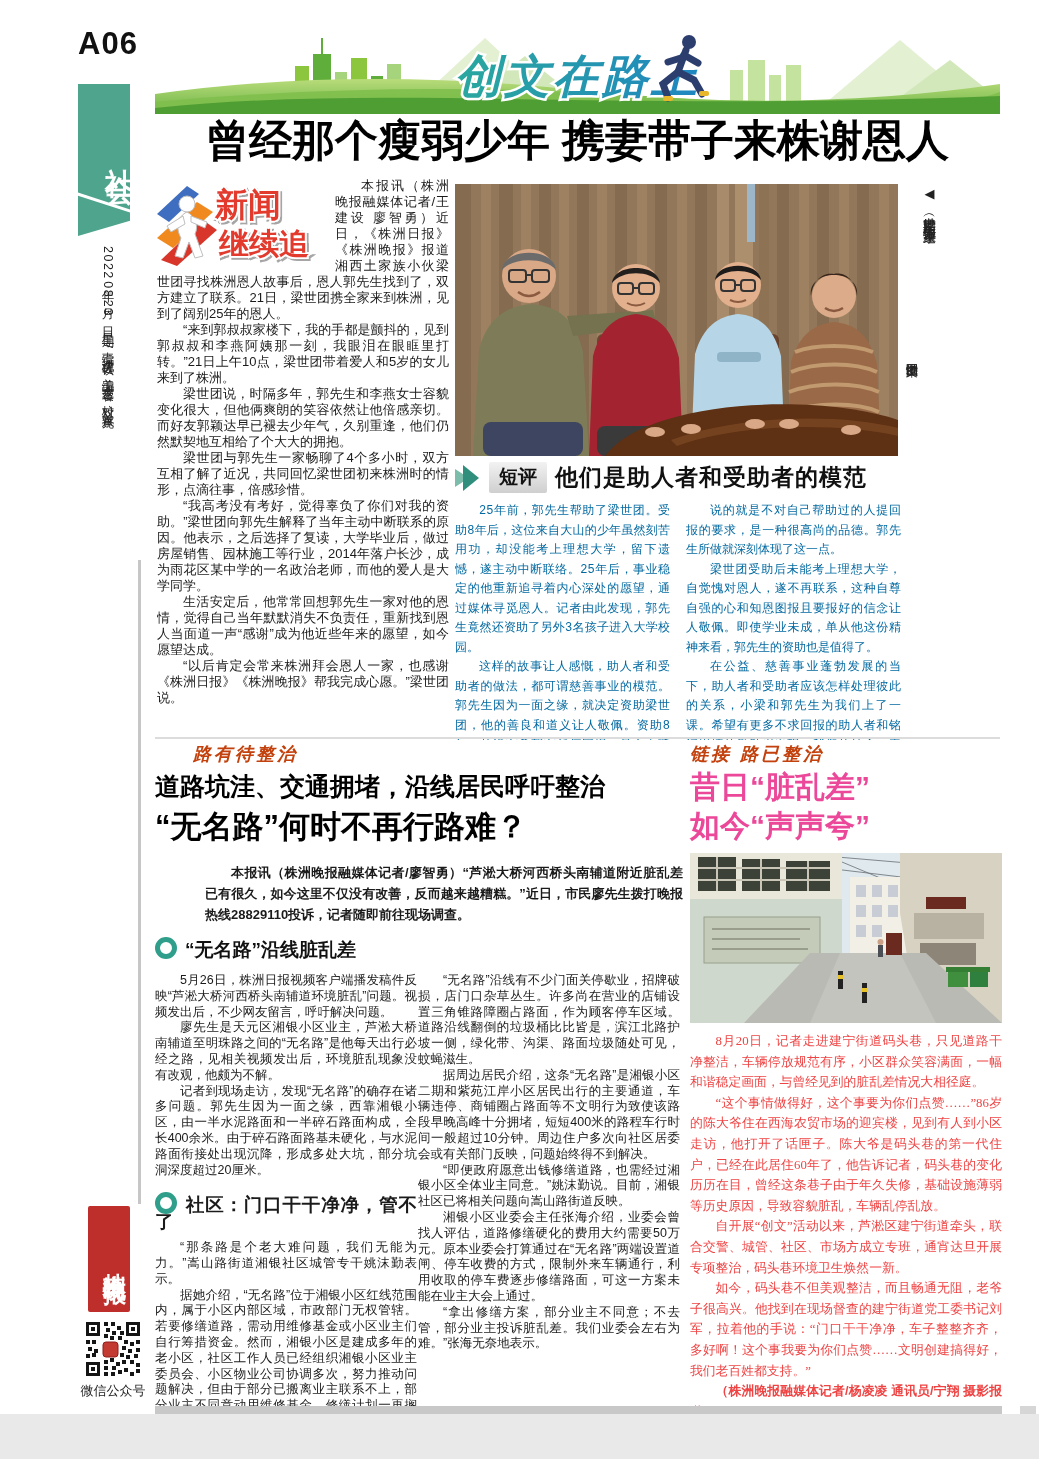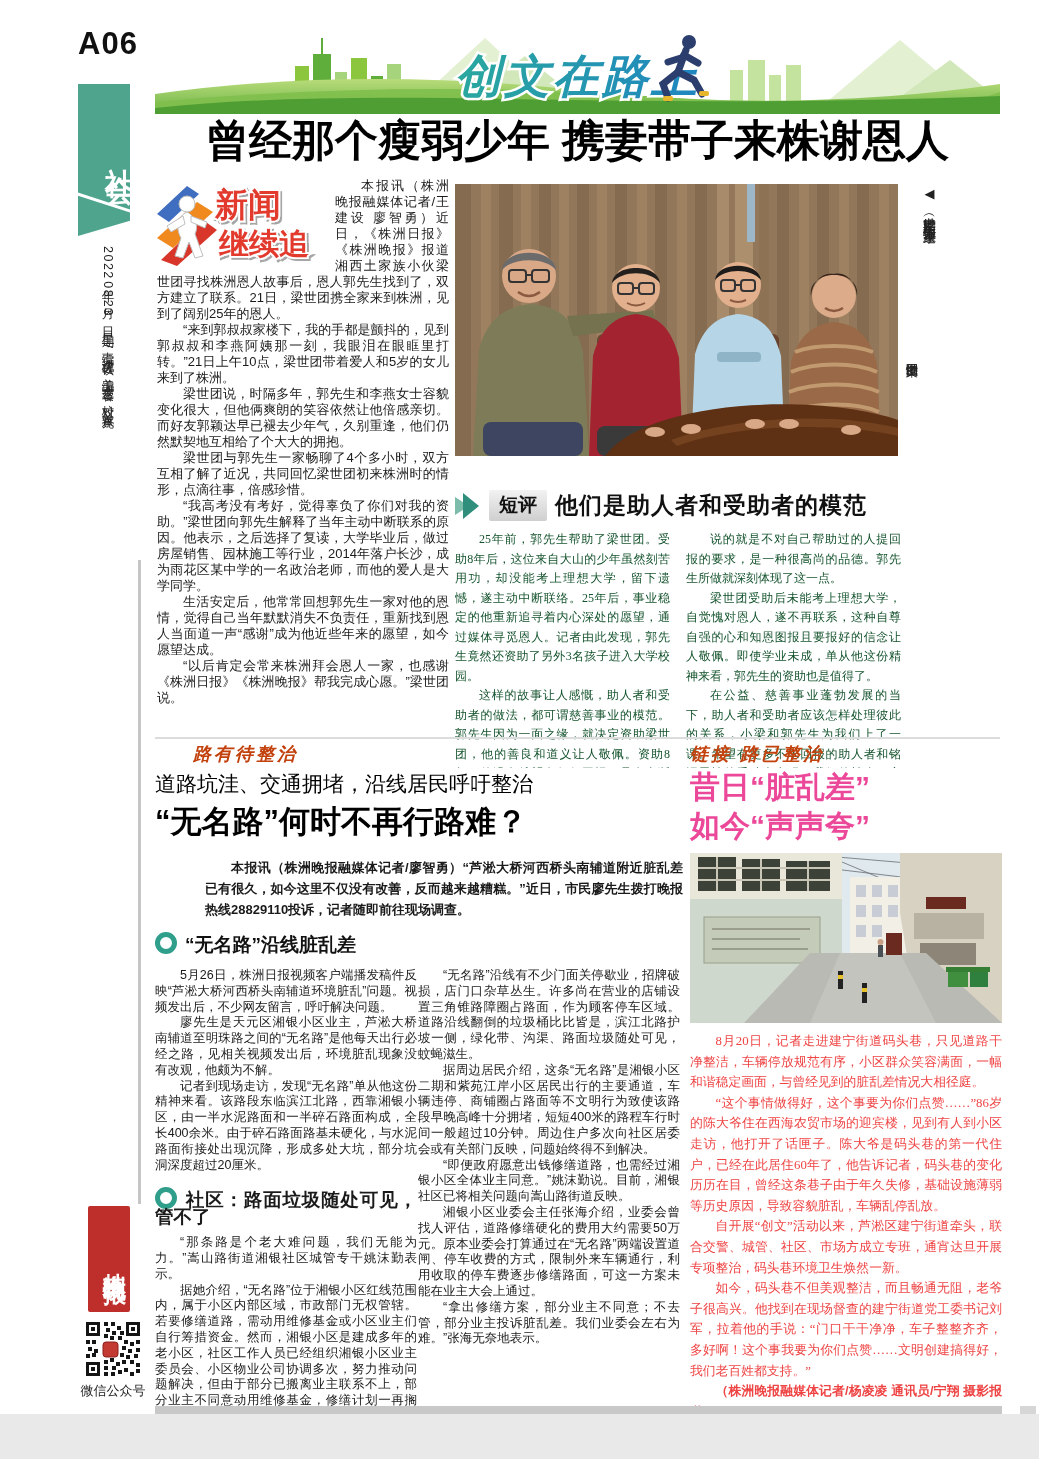--- a/index.html
+++ b/index.html
@@ -36,40 +36,40 @@
   .main-text p{margin:0;text-indent:2em;}
   .logo-box{float:left;width:172px;height:86px;margin:2px 6px 2px 0;}
   .photo{left:455px;top:184px;width:443px;height:272px;}
   .photo svg{display:block;width:100%;height:100%;}
   .caption{left:903px;top:186px;height:330px;writing-mode:vertical-rl;font-size:13px;color:#222;}
   .caption .cap{display:block;letter-spacing:1px;}
   .caption .credit{display:block;padding-top:168px;font-size:12.5px;}
 
   
   .commentary{left:455px;top:462px;width:446px;}
-  .cmt-head{display:flex;align-items:center;gap:8px;margin-top:28px;}
+  .cmt-head{display:flex;align-items:center;gap:8px;}
   .cmt-label{background:linear-gradient(180deg,#f2f2f2,#cfcfcf);padding:2px 10px 3px;
           font-size:19px;font-weight:bold;border-radius:2px;}
   .cmt-title{font-size:23px;font-weight:800;letter-spacing:1px;}
   .cmt-cols{display:flex;gap:16px;margin-top:9px;height:238px;overflow:hidden;}
-  .cmt-col{width:215px;font-family:Liberation Serif, serif;font-size:12px;line-height:19.5px;
-          text-align:justify;color:#14532d;}
+  .cmt-col{width:215px;font-family:Liberation Mono, monospace;font-size:12px;line-height:19.5px;
+          text-align:justify;color:#0369a1;}
   .cmt-col p{margin:0;text-indent:2em;}
 
   .divider1{left:155px;top:737px;width:845px;height:2px;background:#dcdcdc;}
 
   
   .tag{font-size:18px;font-weight:900;font-style:italic;color:#c2410c;letter-spacing:3px;}
   .ring{display:inline-block;width:12px;height:12px;border:5px solid #2f9e8a;border-radius:50%;
         vertical-align:-3px;margin-right:8px;}
 
   
   .road{left:155px;top:742px;width:530px;}
   .road .tag{margin-left:38px;}
-  .road-kicker{font-size:21px;font-weight:400;margin-top:4px;color:#000;}
+  .road-kicker{font-size:25px;font-weight:700;margin-top:4px;color:#000;}
   .road-headline{font-size:31px;font-weight:900;margin-top:3px;color:#000;}
   .road-lead{margin:14px 2px 0 50px;font-size:13px;font-weight:600;line-height:21px;
           text-align:justify;text-indent:2em;color:#1a1a1a;}
   .road-sub{margin-top:12px;font-size:19px;font-weight:700;}
   .road-cols{display:flex;gap:1px;margin-top:10px;height:470px;overflow:hidden;}
   .road-col{width:262px;font-size:12.5px;line-height:15.8px;text-align:justify;color:#1a1a1a;}
   .road-col p{margin:0;text-indent:2em;}
   .road-col .road-sub2{margin:14px 0 10px;font-size:18.5px;font-weight:700;text-indent:0;}
 
   
@@ -364,23 +364,23 @@
     <div class="road-kicker">道路坑洼、交通拥堵，沿线居民呼吁整治</div>
     <div class="road-headline">“无名路”何时不再行路难？</div>
     <div class="road-lead">本报讯（株洲晚报融媒体记者/廖智勇）“芦淞大桥河西桥头南辅道附近脏乱差已有很久，如今这里不仅没有改善，反而越来越糟糕。”近日，市民廖先生拨打晚报热线28829110投诉，记者随即前往现场调查。</div>
     <div class="road-sub">
       <span class="ring"></span><span>“无名路”沿线脏乱差</span>
     </div>
     <div class="road-cols">
       <div class="road-col">
         <p>5月26日，株洲日报视频客户端播发稿件反映“芦淞大桥河西桥头南辅道环境脏乱”问题。视频发出后，不少网友留言，呼吁解决问题。</p>
         <p>廖先生是天元区湘银小区业主，芦淞大桥南辅道至明珠路之间的“无名路”是他每天出行必经之路，见相关视频发出后，环境脏乱现象没有改观，他颇为不解。</p>
-        <p>记者到现场走访，发现“无名路”单从他这份精神来看。该路段东临滨江北路，西靠湘银小区，由一半水泥路面和一半碎石路面构成，全长400余米。由于碎石路面路基未硬化，与水泥路面衔接处出现沉降，形成多处大坑，部分坑洞深度超过20厘米。</p>
+        <p>记者到现场走访，发现“无名路”的确存在诸多问题。郭先生因为一面之缘，西靠湘银小区，由一半水泥路面和一半碎石路面构成，全长400余米。由于碎石路面路基未硬化，与水泥路面衔接处出现沉降，形成多处大坑，部分坑洞深度超过20厘米。</p>
         <div class="road-sub2">
-          <span class="ring"></span><span>社区：路面垃圾随处可见，管不了</span>
+          <span class="ring"></span><span>社区：门口干干净净，管不了</span>
         </div>
         <p>“那条路是个老大难问题，我们无能为力。”嵩山路街道湘银社区城管专干姚沫勤表示。</p>
         <p>据她介绍，“无名路”位于湘银小区红线范围内，属于小区内部区域，市政部门无权管辖。若要修缮道路，需动用维修基金或小区业主们自行筹措资金。然而，湘银小区是建成多年的老小区，社区工作人员已经组织湘银小区业主委员会、小区物业公司协调多次，努力推动问题解决，但由于部分已搬离业主联系不上，部分业主不同意动用维修基金，修缮计划一再搁置。</p>
       </div>
       <div class="road-col">
         <p>“无名路”沿线有不少门面关停歇业，招牌破损，店门口杂草丛生。许多尚在营业的店铺设置三角锥路障圈占路面，作为顾客停车区域。道路沿线翻倒的垃圾桶比比皆是，滨江北路护坡一侧，绿化带、沟渠、路面垃圾随处可见，蚊蝇滋生。</p>
         <p>据周边居民介绍，这条“无名路”是湘银小区二期和紫苑江岸小区居民出行的主要通道，车辆违停、商铺圈占路面等不文明行为致使该路段早晚高峰十分拥堵，短短400米的路程车行时间一般超过10分钟。周边住户多次向社区居委会或有关部门反映，问题始终得不到解决。</p>
         <p>“即便政府愿意出钱修缮道路，也需经过湘银小区全体业主同意。”姚沫勤说。目前，湘银社区已将相关问题向嵩山路街道反映。</p>
         <p>湘银小区业委会主任张海介绍，业委会曾找人评估，道路修缮硬化的费用大约需要50万元。原本业委会打算通过在“无名路”两端设置道闸、停车收费的方式，限制外来车辆通行，利用收取的停车费逐步修缮路面，可这一方案未能在业主大会上通过。</p>
         <p>“拿出修缮方案，部分业主不同意；不去管，部分业主投诉脏乱差。我们业委会左右为难。”张海无奈地表示。</p>

